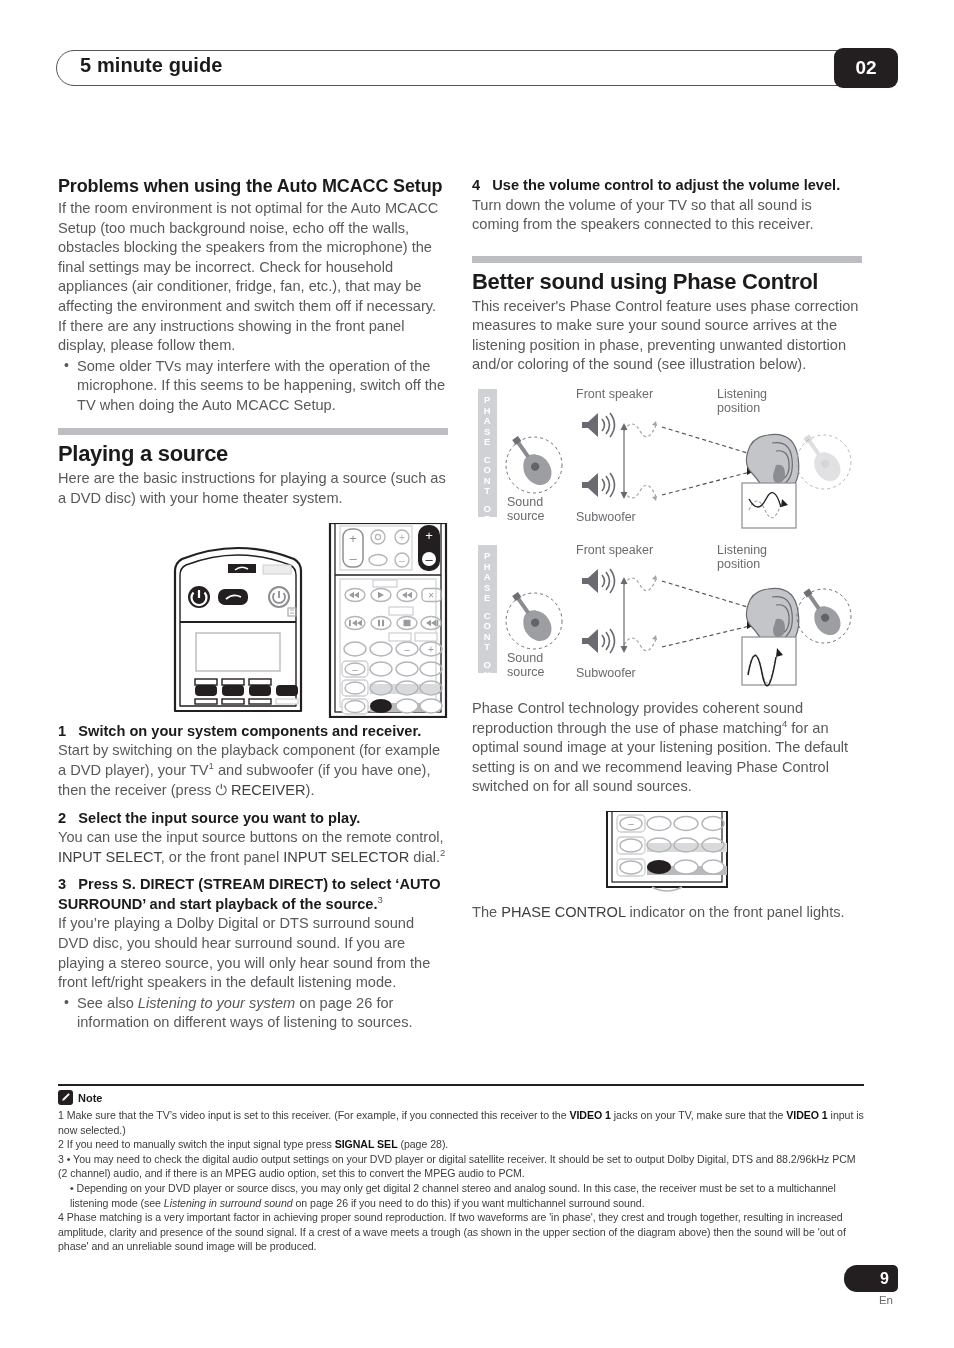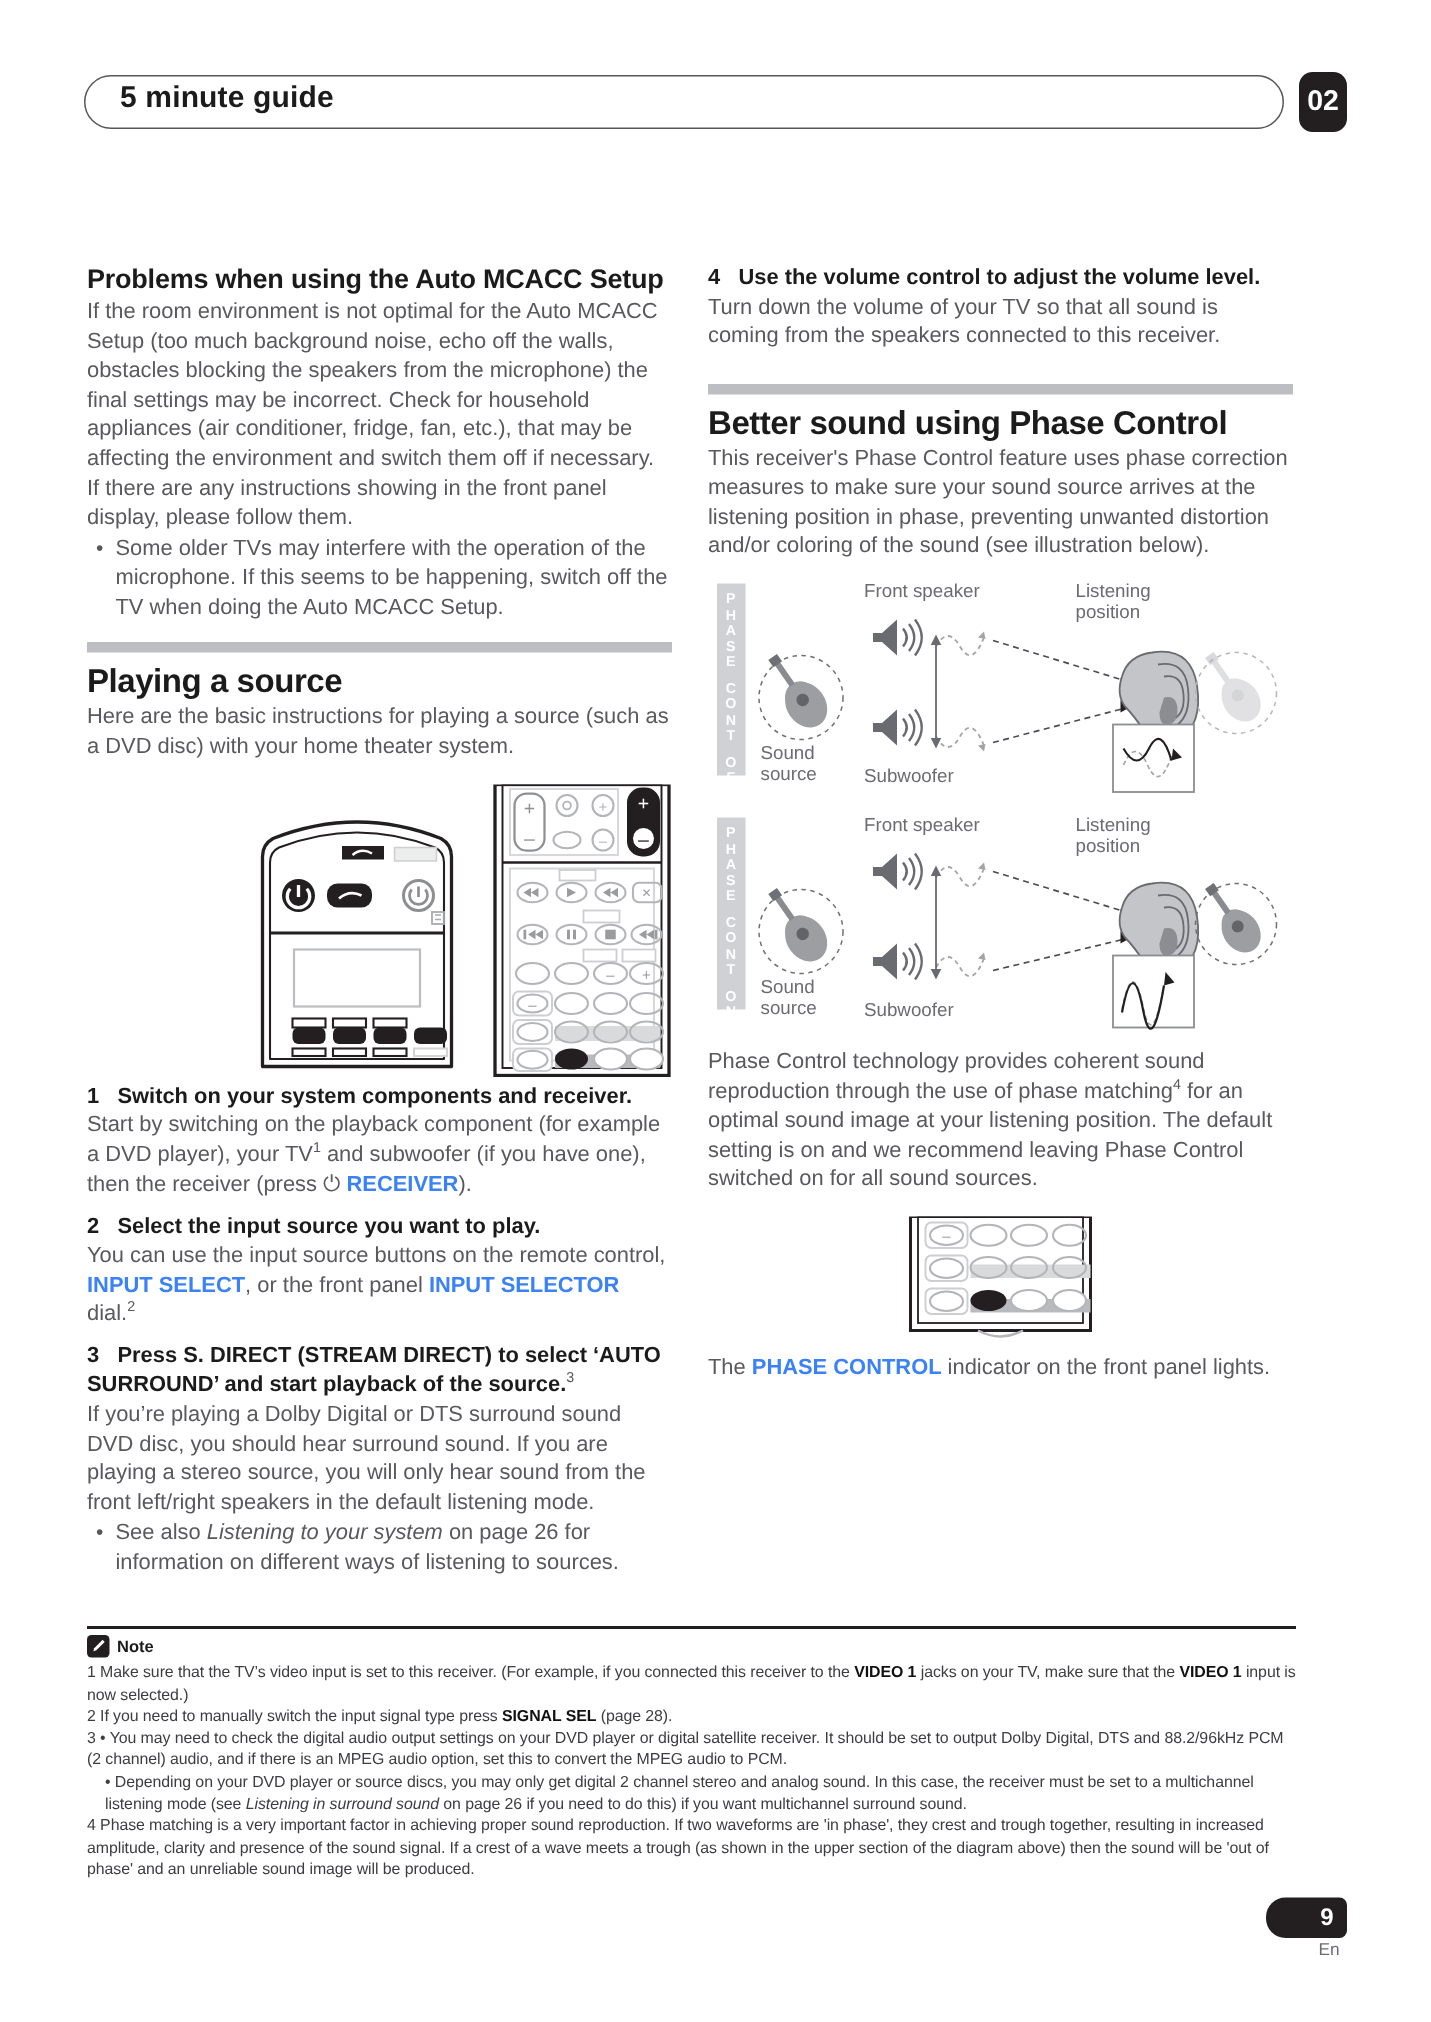--- a/index.html
+++ b/index.html
@@ -14,21 +14,21 @@
   .header-pill{
     position:absolute;left:0;top:0;width:800px;height:36px;
     border:1.5px solid #55565a;border-radius:18px;box-sizing:border-box;
   }
   .header-title{
     position:absolute;left:24px;top:4px;
     font-size:20px;font-weight:bold;color:#1b1b1b;letter-spacing:.1px;
     font-family:"Liberation Sans","DejaVu Sans",sans-serif;
   }
   .chapter-tab{
-    position:absolute;right:0;top:-2px;width:32px;height:40px;
+    position:absolute;right:0;top:-2px;width:64px;height:40px;
     background:#231f20;border-radius:9px;
     color:#fff;font-size:19px;font-weight:bold;
     display:flex;align-items:center;justify-content:center;
   }
 
   
   .col{position:absolute;top:176px;width:390px;}
   .col-left{left:58px;}
   .col-right{left:472px;}
 
@@ -48,21 +48,21 @@
   .bullets{margin:0;padding:0;list-style:none;}
   .bullets li{
     position:relative;padding-left:19px;font-size:14.6px;line-height:1.34;
     color:#59595d;margin-top:1px;
   }
   .bullets li:before{
     content:"\2022";position:absolute;left:6px;top:-1px;color:#59595d;font-size:14px;
   }
   .stepnum{font-weight:bold;color:#1b1b1b;}
   .steptitle{font-weight:bold;color:#1b1b1b;}
-  b{color:#3b82f6;font-weight:bold;}
+  b{color:#404040;font-weight:normal;}
   i{font-style:italic;}
   sup{font-size:9.5px;vertical-align:super;line-height:0;}
   .pw{font-family:"DejaVu Sans",sans-serif;font-weight:normal;}
 
   
   .illus-main{position:relative;height:195px;margin:14px 0 4px 0;}
   .illus-main svg{position:absolute;left:112px;top:0;}
 
   .illus-remote{position:relative;height:82px;margin:14px 0 10px 0;}
   .illus-remote svg{position:absolute;left:125px;top:0;}

